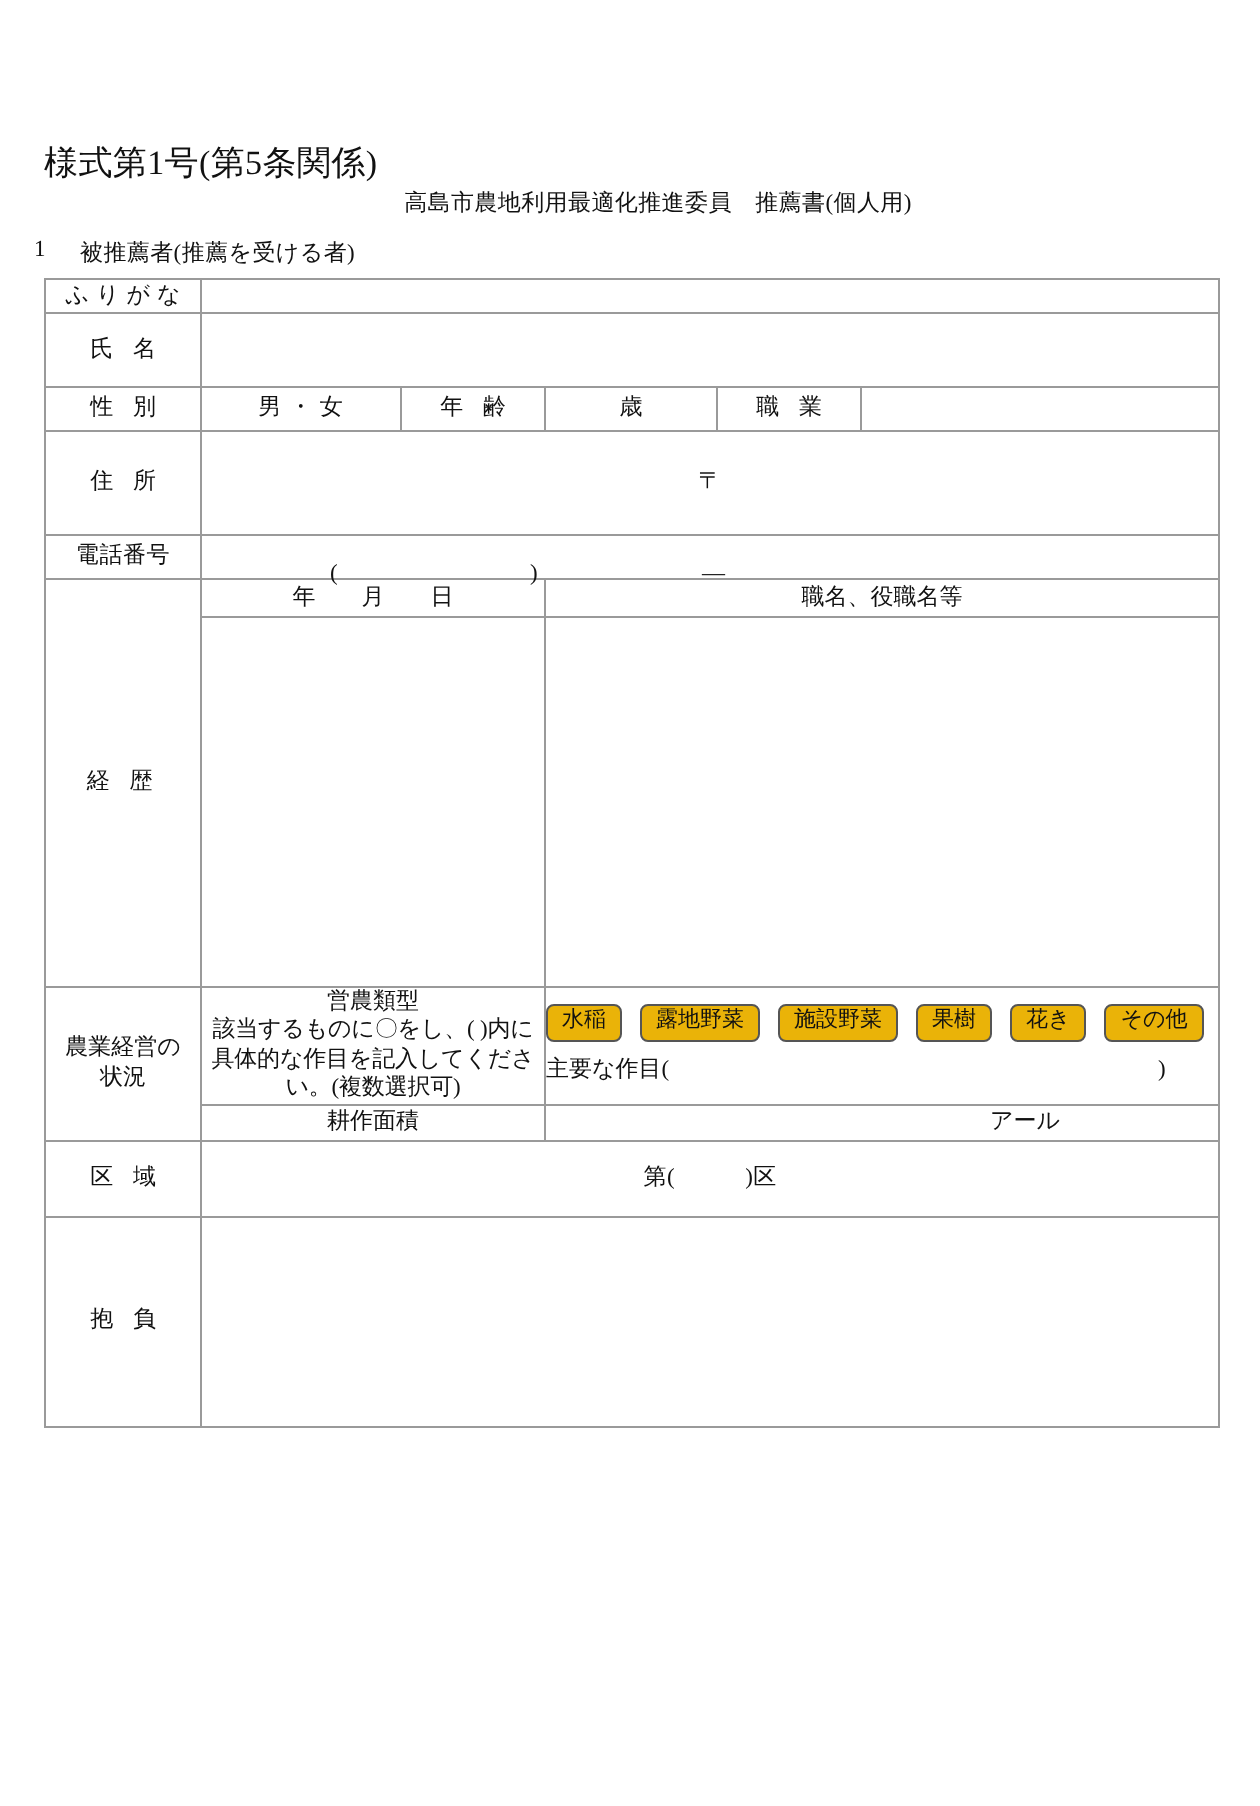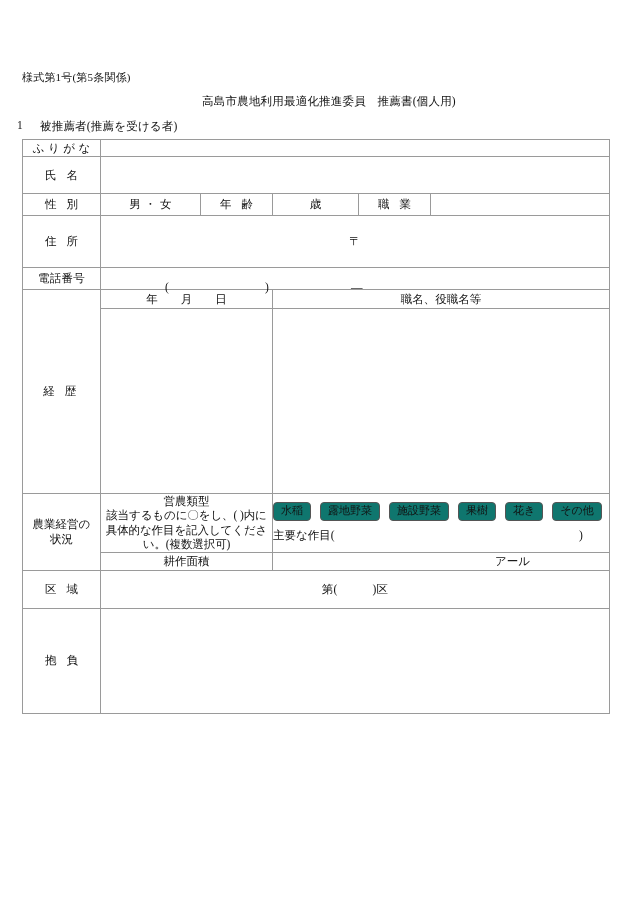--- a/index.html
+++ b/index.html
@@ -22,21 +22,21 @@
     width: 630px;
     height: 903px;
     overflow: hidden;
   }
 
   
   .form-no {
     position: absolute;
     left: 22px;
     top: 70px;
-    font-size: 11px;
+    font-size: 17px;
     letter-spacing: 0.2px;
     white-space: nowrap;
   }
   .doc-title {
     position: absolute;
     left: 14px;
     top: 94px;
     width: 630px;
     text-align: center;
     font-size: 11.5px;
@@ -150,21 +150,21 @@
     align-items: center;
     gap: 9px;
   }
   .chip {
     border: 0.9px solid #555555;
     border-radius: 4px;
     padding: 1.5px 7px 2.5px 7px;
     font-size: 11px;
     line-height: 1.15;
     white-space: nowrap;
-    background: #0f766e;
+    background: #eab308;
   }
   .shuyo {
     margin-top: 7px;
     position: relative;
     font-size: 11.5px;
     height: 16px;
   }
   .shuyo-label { position: absolute; left: 0; top: 0; white-space: nowrap; }
   .shuyo-close { position: absolute; left: 306px; top: 0; }
 

